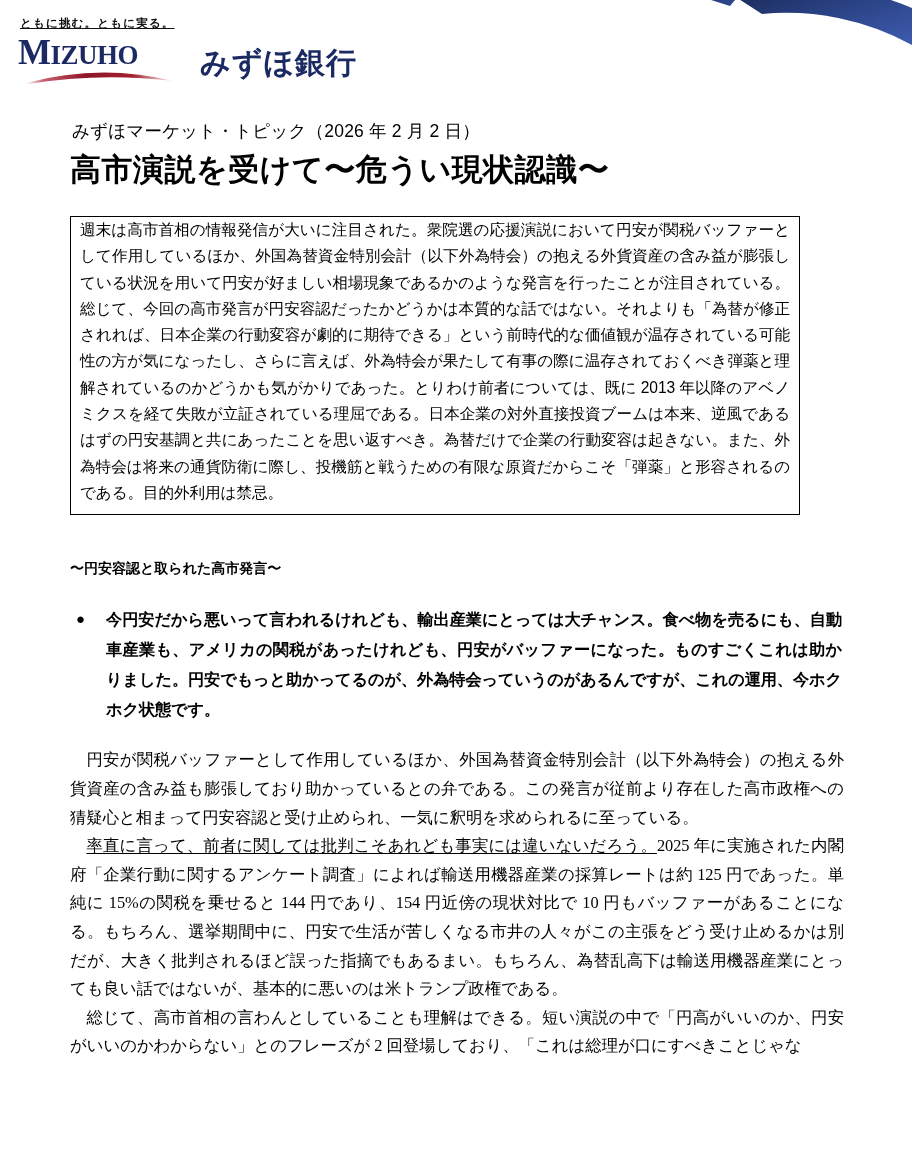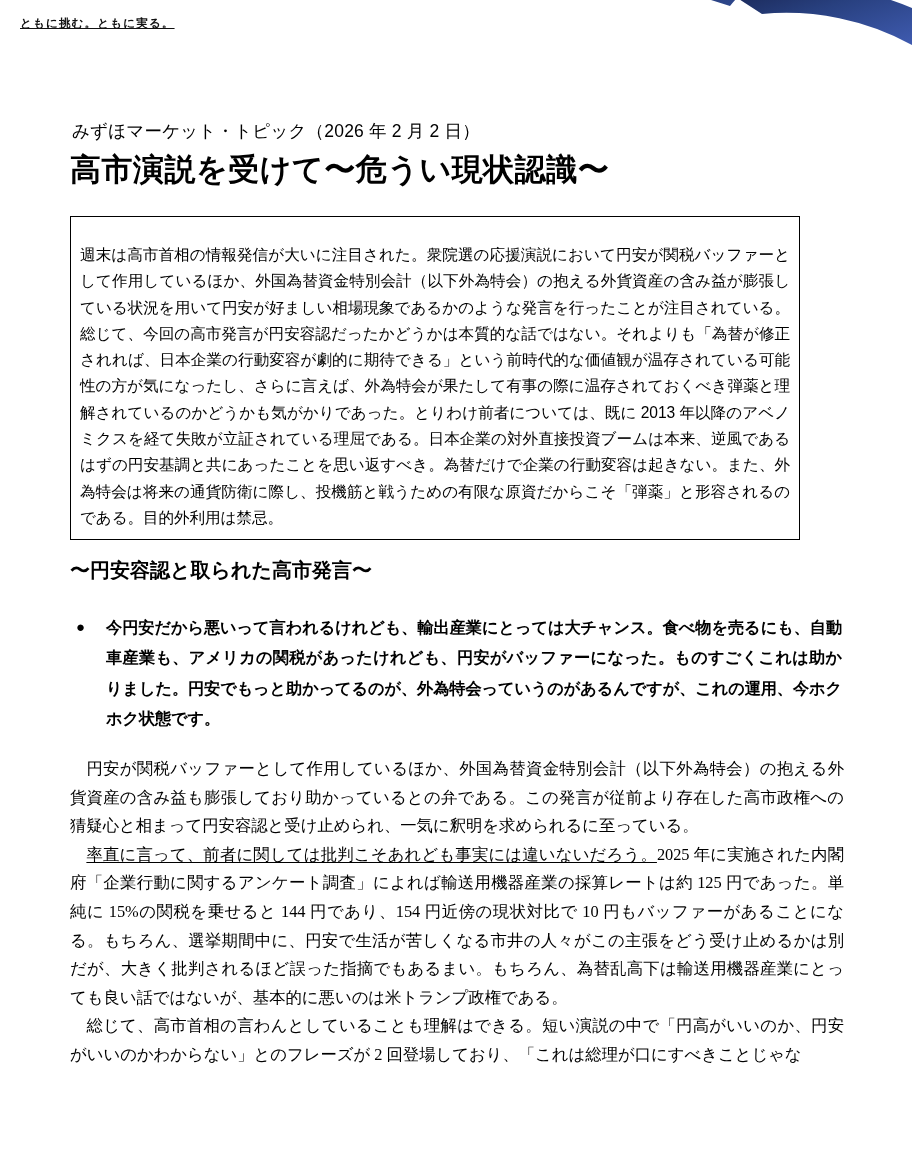--- a/index.html
+++ b/index.html
@@ -103,40 +103,40 @@
     font-size: 31px;
     font-weight: 700;
     line-height: 1.28;
     letter-spacing: 0.5px;
     margin: 6px 0 26px 2px;
   }
 
   
   #summary-box {
     border: 1.5px solid #000000;
-    padding: 25px 9px 8px 9px;
-    margin: 0 0 16px 2px;
+    padding: 0 9px 8px 9px;
+    margin: 0 0 42px 2px;
     width: 730px;
     box-sizing: border-box;
   }
   #summary-text {
     font-family: "Liberation Sans", "DejaVu Sans", sans-serif;
     font-size: 15.6px;
     font-weight: 500;
     line-height: 26.3px;
     text-align: justify;
     text-justify: inter-character;
     margin: 0;
     letter-spacing: -0.1px;
   }
 
   
   .section-heading {
-    font-family: Liberation Mono, monospace;
-    font-size: 20px;
+    font-family: Liberation Sans, sans-serif;
+    font-size: 14px;
     font-weight: 700;
     margin: 0 0 2px 2px;
     line-height: 1.6;
   }
   .body-para {
     font-family: "Liberation Serif", "DejaVu Serif", serif;
     font-size: 16.4px;
     line-height: 28.6px;
     text-align: justify;
     text-justify: inter-character;
@@ -195,20 +195,40 @@
     <g transform="translate(0,0)">
       <path d="M 300 8
                A 300 300 0 0 0 116 -8
                L 150 14
                A 262 262 0 0 1 300 45 Z" fill="url(#swooshGrad)"></path>
     </g>
   </svg>
 
   <div id="logo-block">
     <div id="tagline">ともに挑む。ともに実る。</div>
+    <div id="wordmark-row">
+      <div id="mizuho-mark">
+        <div id="mizuho-text">
+          <span>M</span><span class="small-caps">IZUHO</span>
+        </div>
+        <svg id="mizuho-arc" viewBox="0 0 152 16">
+          <defs>
+            <linearGradient id="arcGrad" x1="0" y1="0" x2="1" y2="0">
+              <stop offset="0%" stop-color="#ffffff"></stop>
+              <stop offset="12%" stop-color="#c8606f"></stop>
+              <stop offset="40%" stop-color="#8e1526"></stop>
+              <stop offset="72%" stop-color="#a3202f"></stop>
+              <stop offset="100%" stop-color="#ffffff"></stop>
+            </linearGradient>
+          </defs>
+          <path d="M 2 14 Q 76 -6 150 12 Q 76 3 4 15 Z" fill="url(#arcGrad)"></path>
+        </svg>
+      </div>
+      <div id="bank-name">みずほ銀行</div>
+    </div>
   </div>
 </div>
 
 <div id="doc">
 
   <p id="kicker">みずほマーケット・トピック（2026 年 2 月 2 日）</p>
 
   <h1 id="doc-title">高市演説を受けて〜危うい現状認識〜</h1>
 
   <div id="summary-box">

